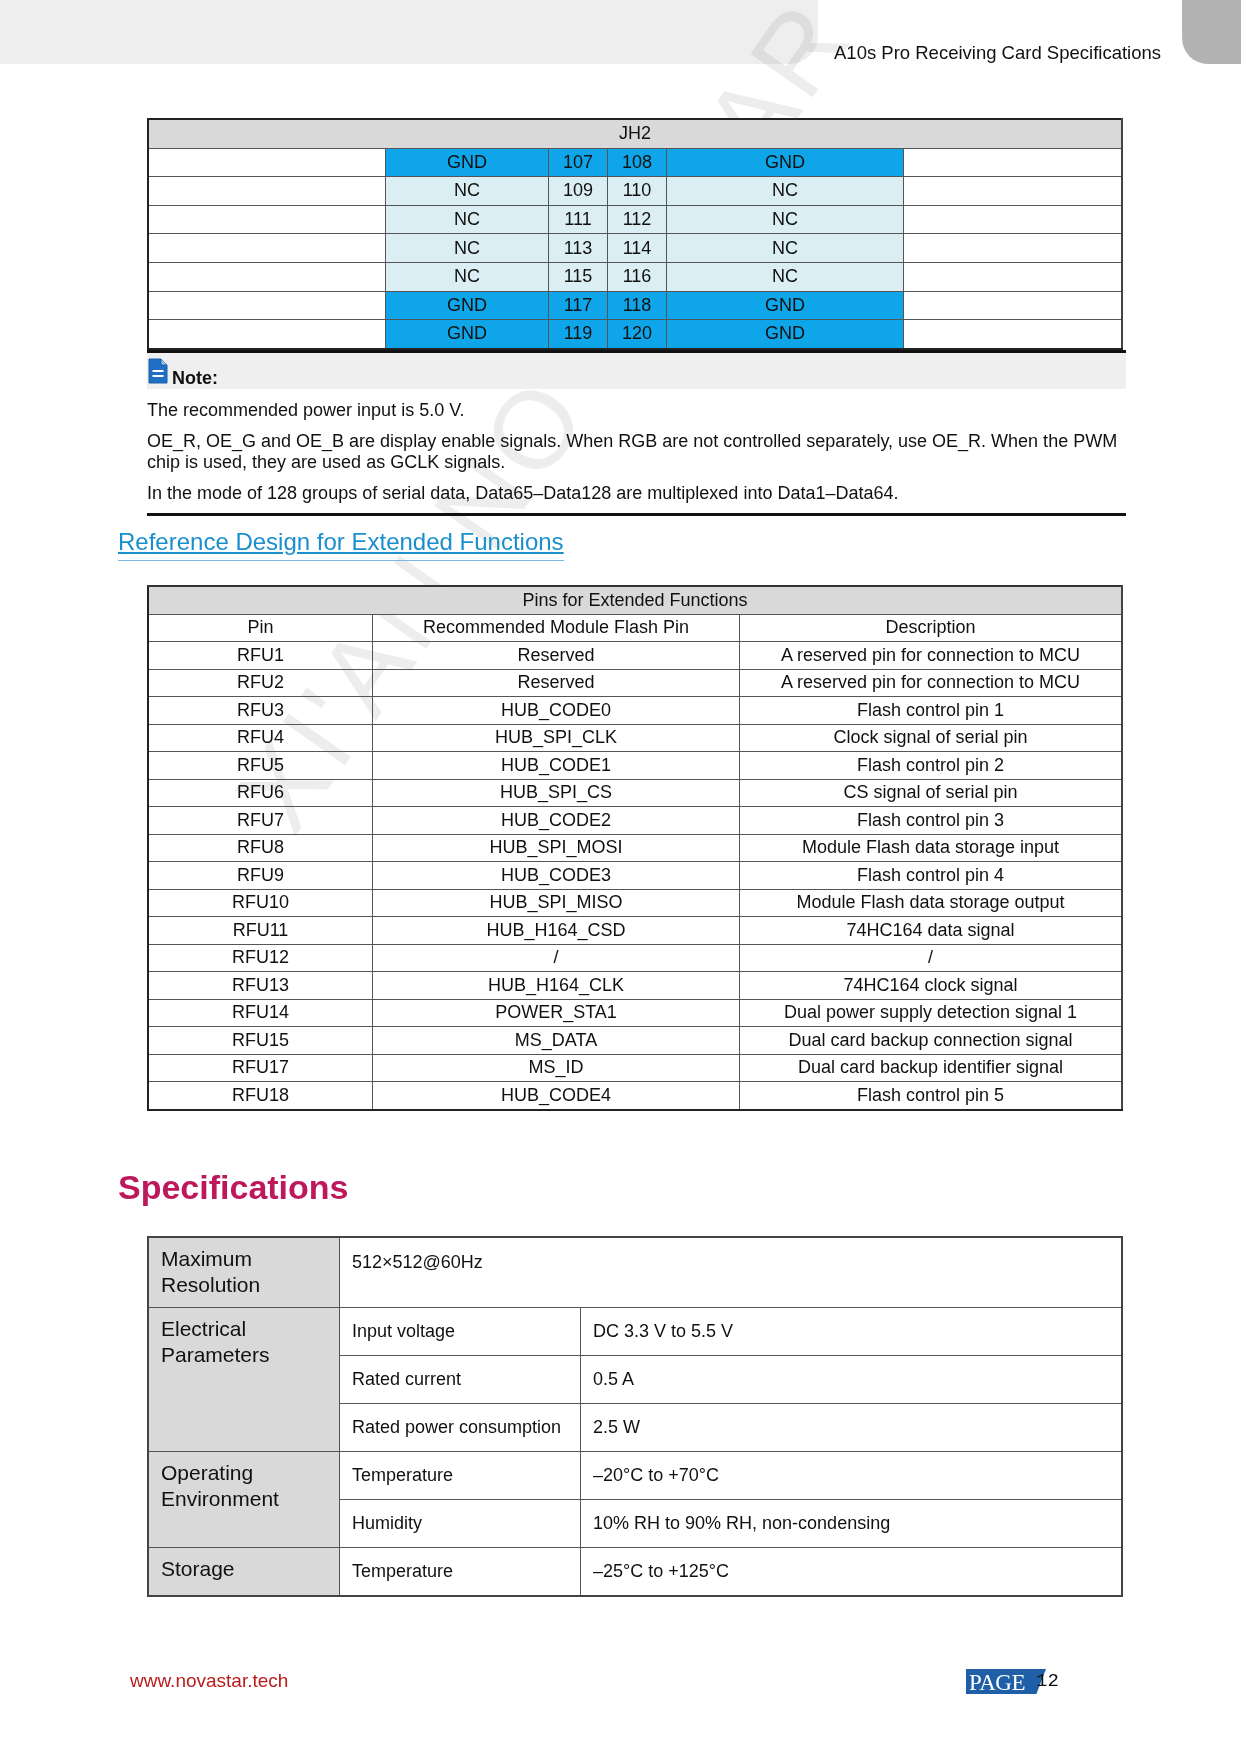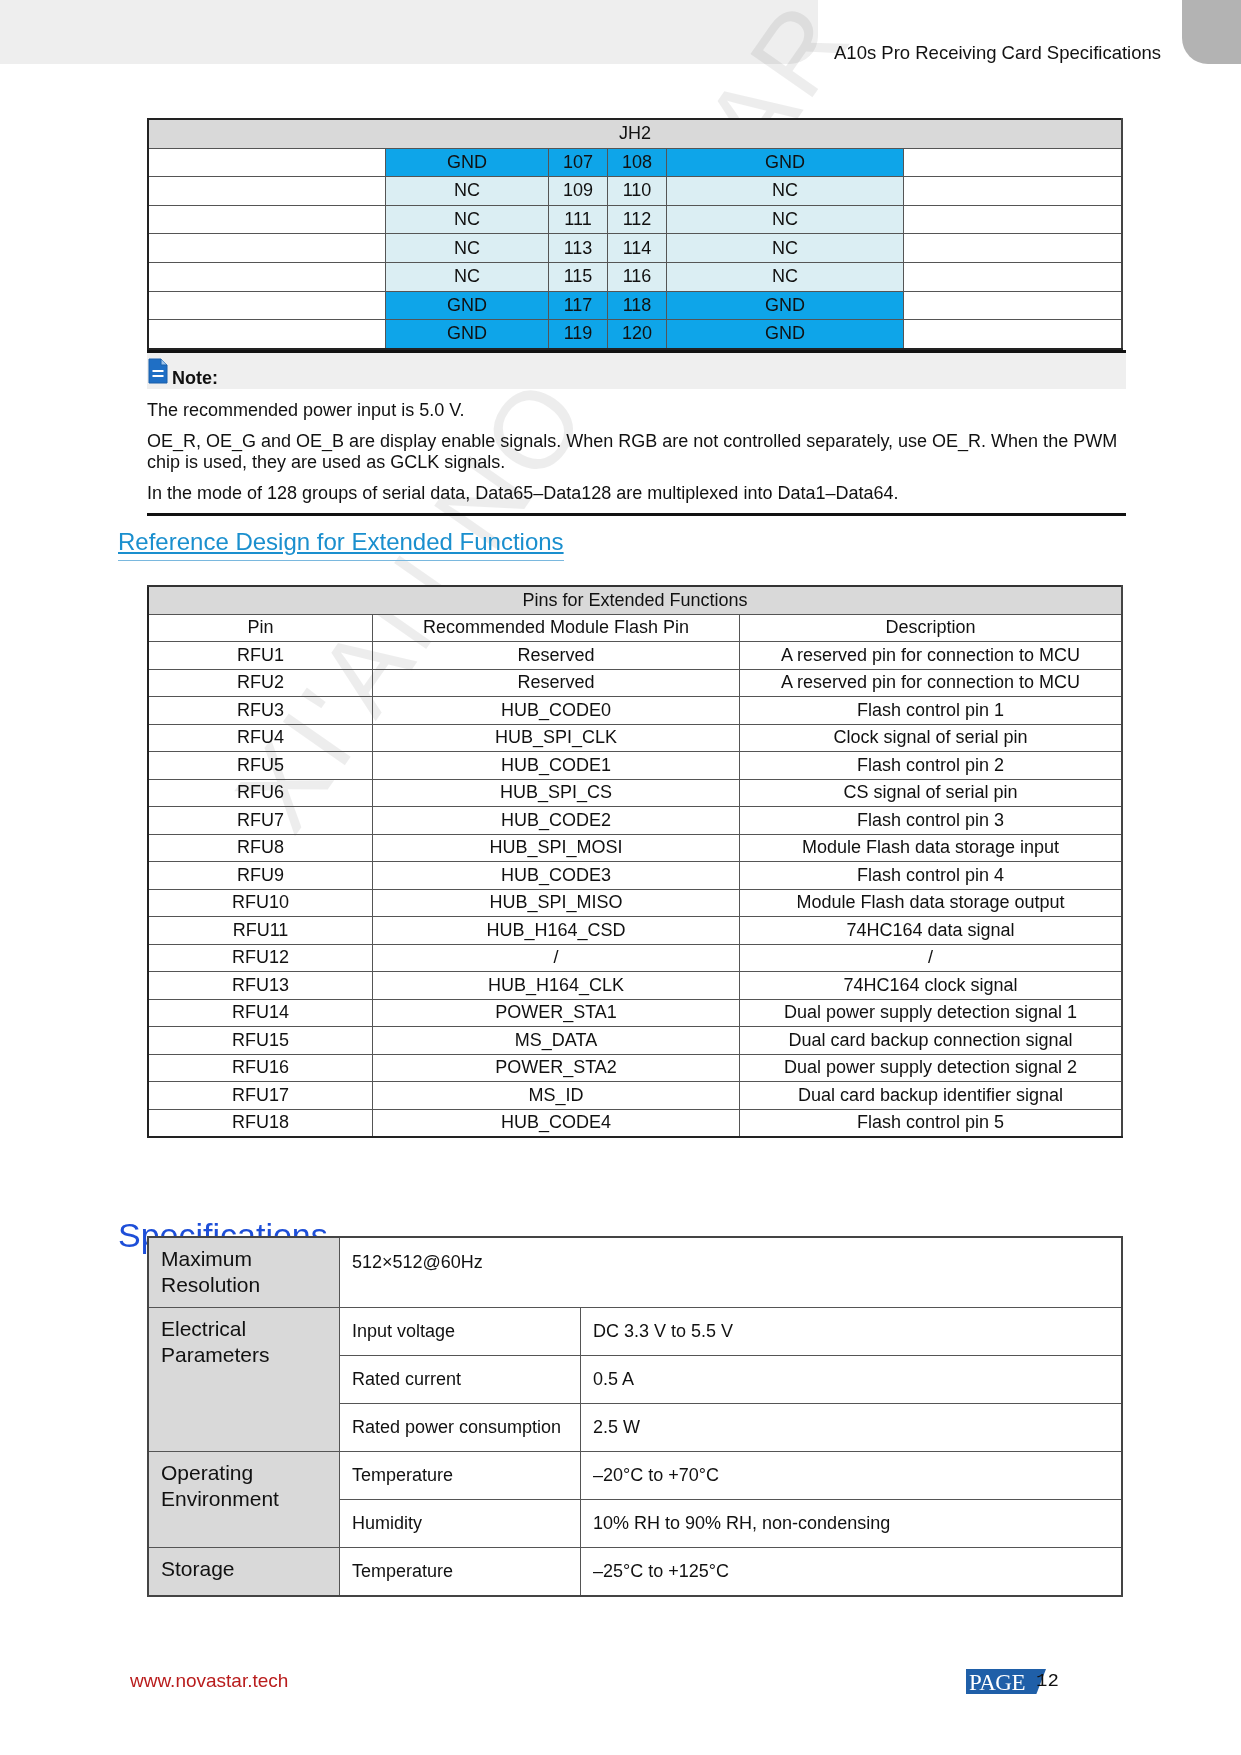--- a/index.html
+++ b/index.html
@@ -56,21 +56,21 @@
   
   .pins { left: 147px; top: 585px; width: 976px; }
   .pins td { height: 26.5px; border: 1.5px solid #555; }
   .pins .head td { background: #d9d9d9; border-top: 2px solid #333; }
   .pins td:first-child { border-left: 2px solid #222; width: 223px; }
   .pins td:nth-child(2) { width: 366px; }
   .pins td:last-child { border-right: 2px solid #444; }
   .pins tr:last-child td { border-bottom: 2px solid #222; }
 
   .spec-title {
-    position: absolute; left: 118px; top: 1216px; font-size: 34px; font-weight: normal; color: #1d4ed8; z-index: 1;
+    position: absolute; left: 118px; top: 1168px; font-size: 34px; font-weight: bold; color: #be185d; z-index: 1;
   }
 
   
   .specs { left: 147px; top: 1236px; width: 976px; }
   .specs td { border: 1.5px solid #555; text-align: left; vertical-align: top; font-size: 18px; }
   .specs .cat { background: #d9d9d9; font-size: 21px; line-height: 26px; padding: 8px 12px; width: 166px; border-left: 2px solid #444; }
   .specs .k { padding: 0 0 0 12px; width: 228px; vertical-align: middle; height: 47px; }
   .specs .v { padding: 0 12px 0 12px; vertical-align: middle; border-right: 2px solid #444; }
   .specs .res { padding: 14px 12px; height: 41px; border-right: 2px solid #444; }
   .specs tr:first-child td { border-top: 2px solid #444; }
@@ -255,25 +255,20 @@
         <td>RFU14</td>
         <td>POWER_STA1</td>
         <td>Dual power supply detection signal 1</td>
       </tr>
   <tr>
         <td>RFU15</td>
         <td>MS_DATA</td>
         <td>Dual card backup connection signal</td>
       </tr>
   <tr>
-        <td>RFU16</td>
-        <td>POWER_STA2</td>
-        <td>Dual power supply detection signal 2</td>
-      </tr>
-  <tr>
         <td>RFU17</td>
         <td>MS_ID</td>
         <td>Dual card backup identifier signal</td>
       </tr>
   <tr>
         <td>RFU18</td>
         <td>HUB_CODE4</td>
         <td>Flash control pin 5</td>
       </tr>
 </tbody>

